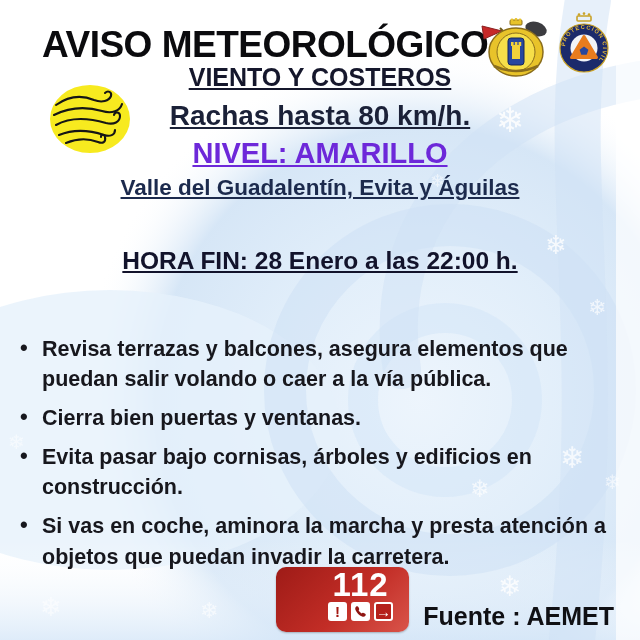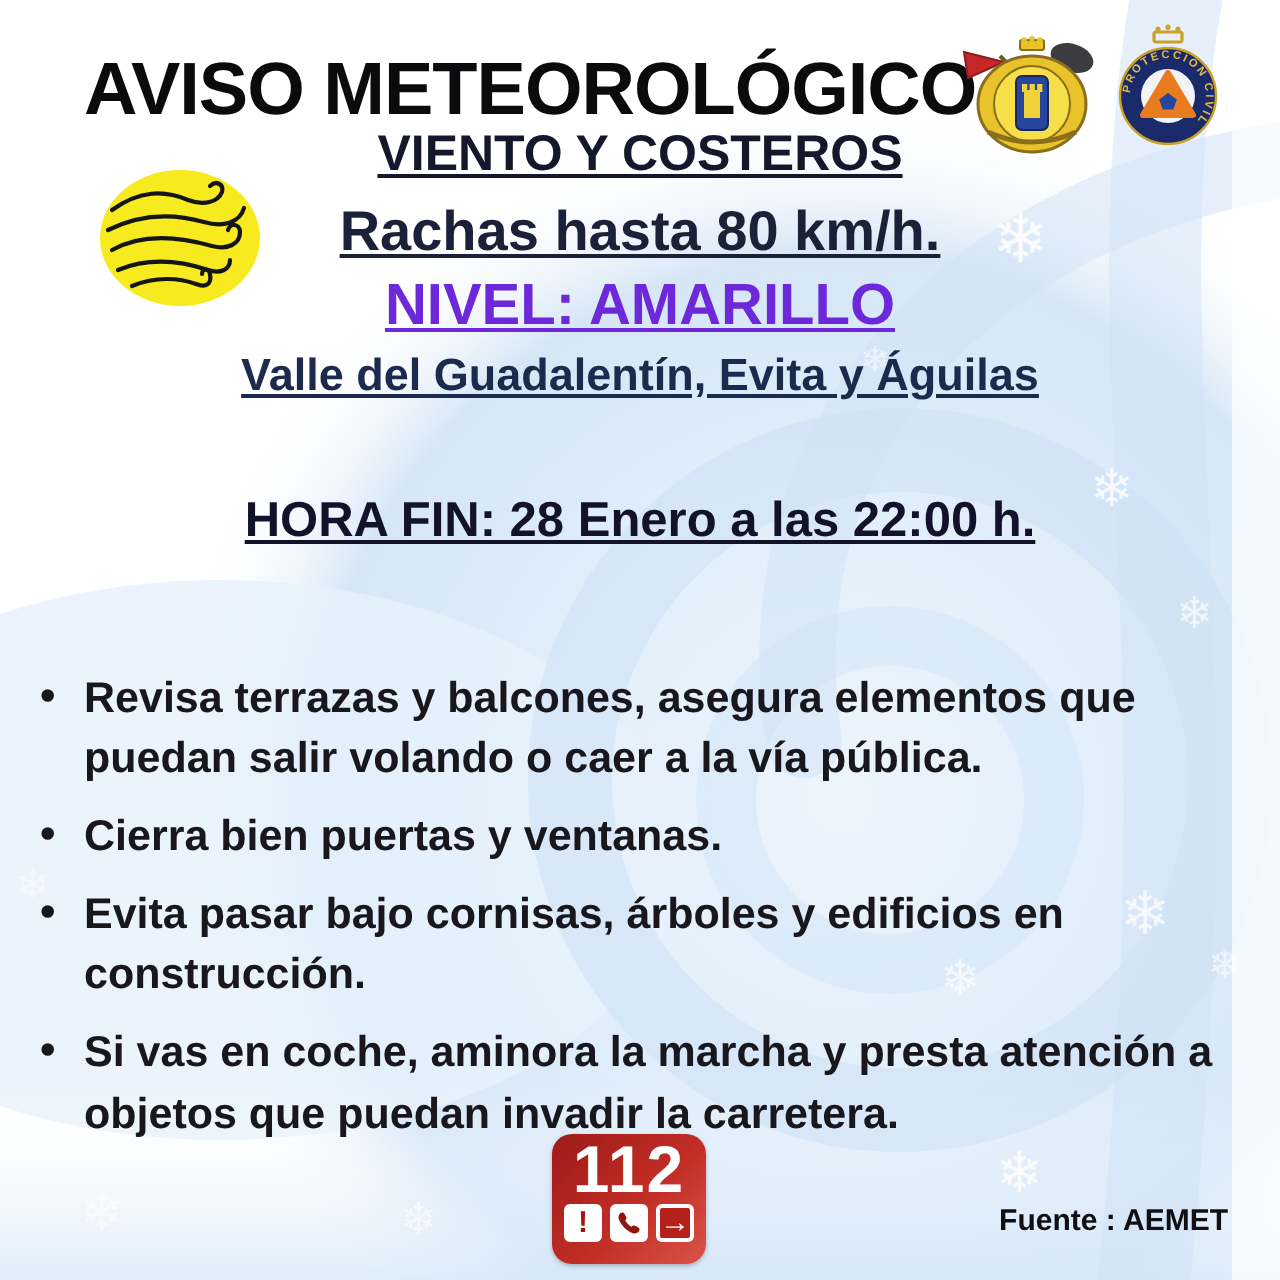--- a/index.html
+++ b/index.html
@@ -26,31 +26,31 @@
   .areas{top:175px;font-size:22.5px;color:#1c2a4d;}
   .hstart{top:213px;font-size:24.5px;color:#12132b;}
   .hend{top:247px;font-size:24.5px;color:#12132b;}
   .recom{top:283px;font-size:29px;color:#0b0b10;letter-spacing:0.5px;}
 
   ul.recs{position:absolute;left:20px;right:10px;top:334px;margin:0;padding:0;list-style:none;}
   ul.recs li{position:relative;padding-left:22px;margin-bottom:9px;
     font-size:21.5px;line-height:1.40;color:#17171d;}
   ul.recs li .dot{position:absolute;left:0;top:-1px;font-size:22px;}
 
-  .e112{position:absolute;left:276px;top:567px;width:77px;height:65px;
+  .e112{position:absolute;left:276px;top:567px;width:97px;height:65px;
     background:linear-gradient(135deg,#9e1b17 0%,#c22d26 55%,#d9544a 100%);
     border-radius:10px;display:flex;flex-direction:column;align-items:center;
-    box-shadow:0 1px 2px rgba(0,0,0,.25);}
+    box-shadow:0 1px 2px rgba(0,0,0,.25);padding-left:36px;}
   .e112 .num{color:#ffffff;font-size:33px;line-height:34px;letter-spacing:1px;margin-top:1px;}
   .e112 .row{display:flex;gap:4px;margin-top:0px;}
   .e112 .sq{width:19px;height:19px;border:2px solid #ffffff;border-radius:3px;
     background:#ffffff;display:flex;align-items:center;justify-content:center;
     font-size:15px;line-height:15px;color:#a31711;box-sizing:border-box;}
   .e112 .sq.red{background:#b5201b;color:#ffffff;}
-  .fuente{position:absolute;right:26px;top:602px;font-size:15px;color:#101014;}
+  .fuente{position:absolute;right:26px;top:602px;font-size:25px;color:#101014;}
 </style>
 </head>
 <body>
 
 <div class="poster">
 
   <svg class="bgswirl" width="640" height="640" viewBox="0 0 640 640">
     <defs>
       <radialGradient id="wash" cx="50%" cy="50%" r="50%">
         <stop offset="0%" stop-color="#eaf3fc"></stop>

